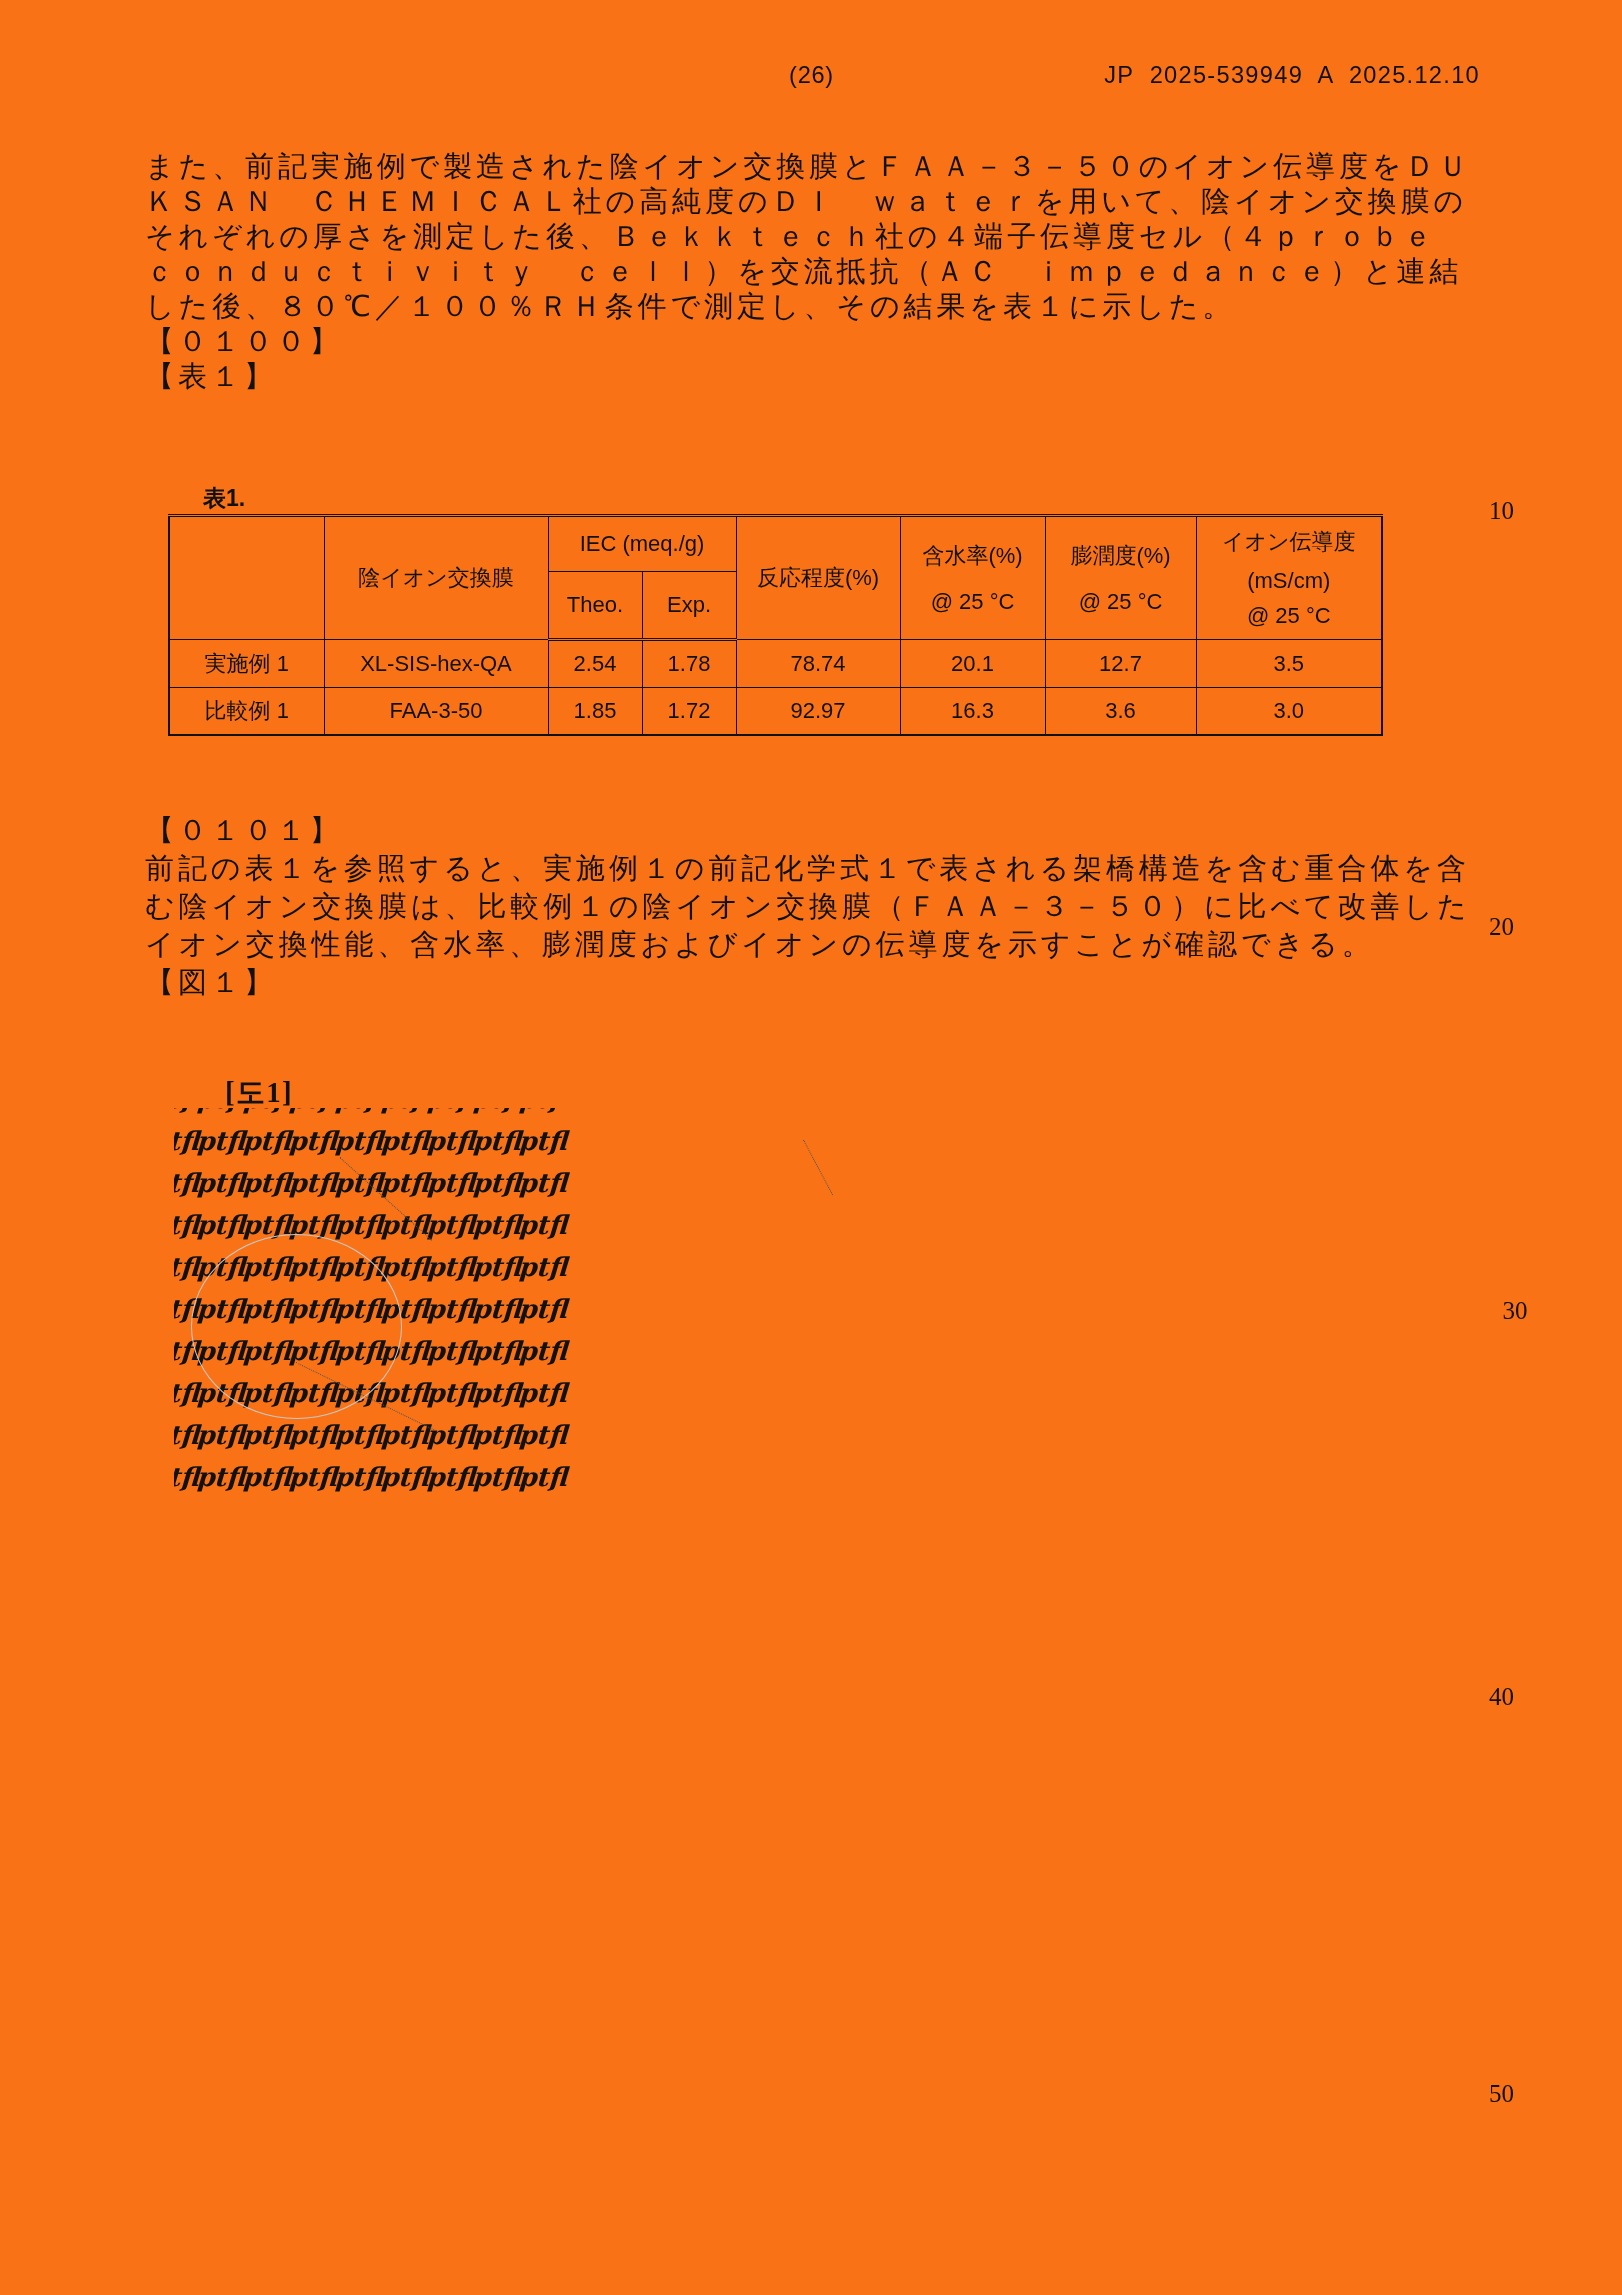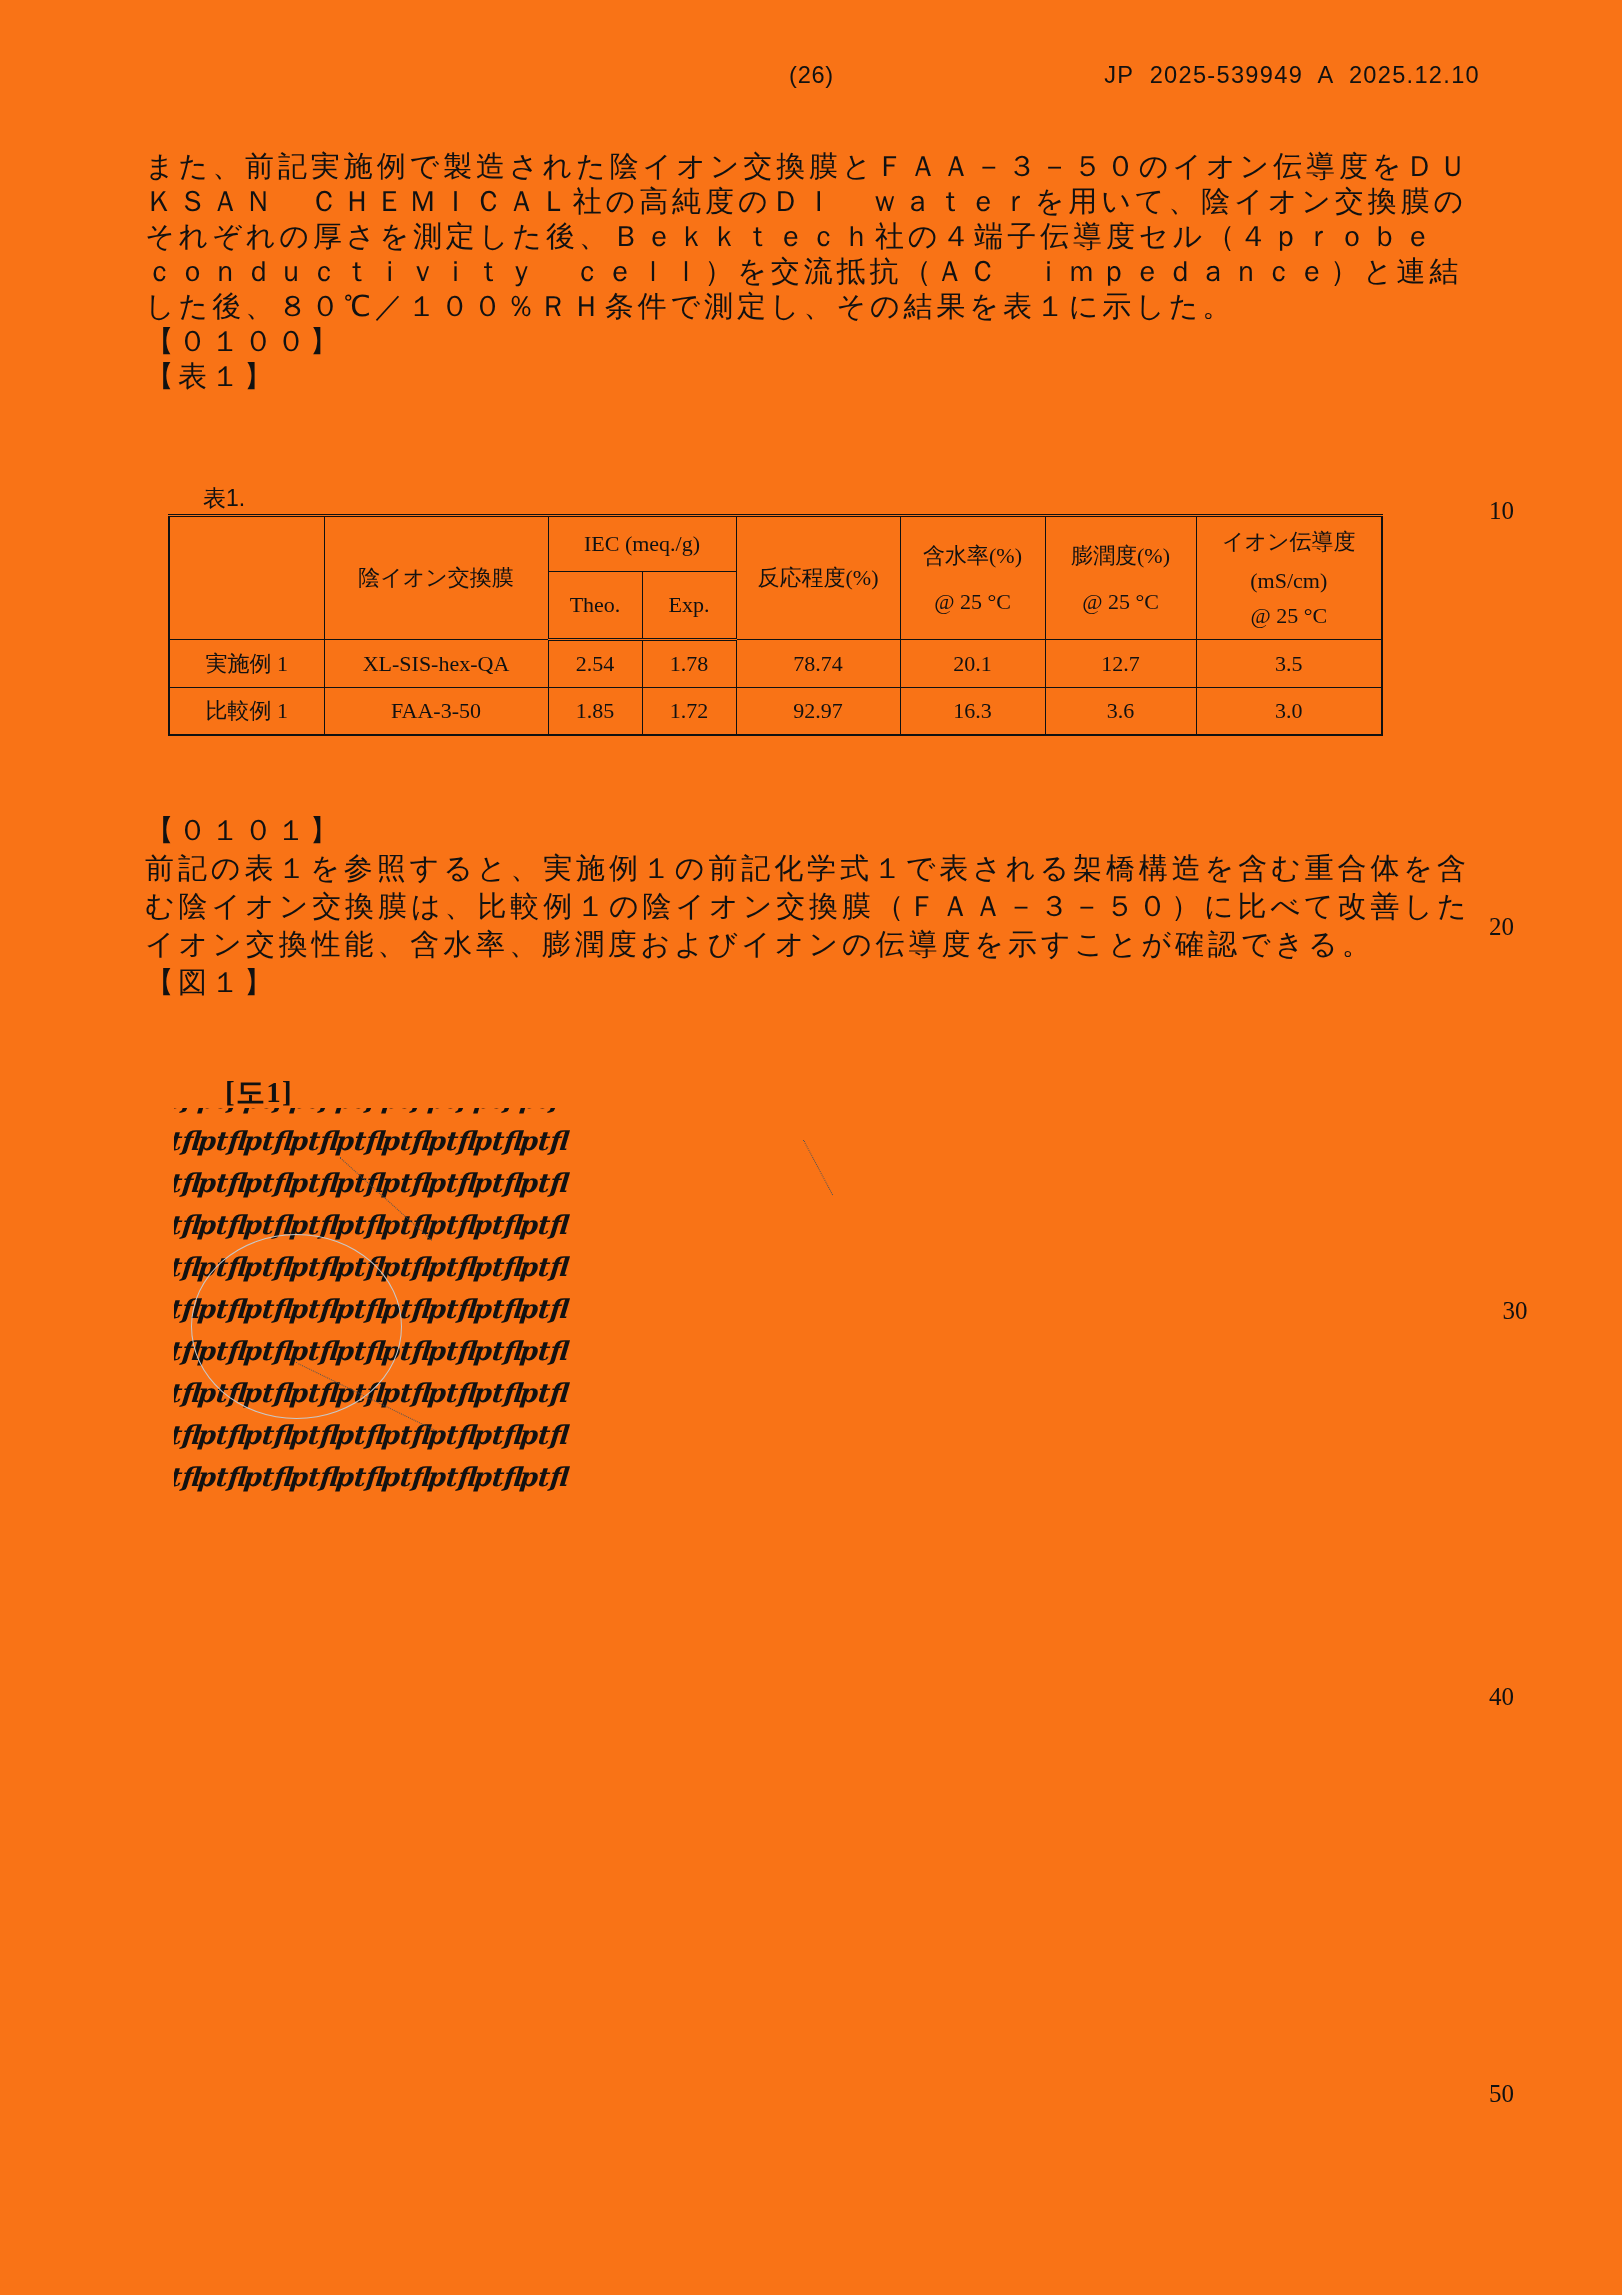--- a/index.html
+++ b/index.html
@@ -28,35 +28,35 @@
   .block2{top:811px;}
   .tline{
     display:block;white-space:nowrap;
     font-size:29px;line-height:35px;letter-spacing:3.9px;
   }
   .block2 .tline{line-height:38px;}
   
   .table-caption{
     position:absolute;top:483px;left:203px;
     font-family:"Liberation Sans", sans-serif;
-    font-size:23px;font-weight:400;
+    font-size:23px;font-weight:700;
   }
   .tbl-wrap{position:absolute;top:514px;left:168px;}
   table.results{
     border-collapse:collapse;table-layout:fixed;
     width:1212px;
     font-family:"Liberation Sans", sans-serif;
     font-size:22px;color:#111;
     border:2px solid #111;
     border-top:3.9px double #111;
   }
   table.results th, table.results td{
     border:1.3px solid #111;
     text-align:center;padding:0 3.9px;
-    font-weight:normal;overflow:hidden;font-family:Liberation Serif, serif;
+    font-weight:normal;overflow:hidden;
   }
   tr.hrow1 th{height:54px;vertical-align:middle;}
   tr.hrow2 th{height:66px;vertical-align:middle;}
   th.tall{vertical-align:top;padding-top:26px;}
   th.multi{padding-top:18.3px;}
   th.multi .l2,.multi .l3{display:block;margin-top:18.3px;}
   th.cond .l2{margin-top:10.5px;}
   th.cond .l3{margin-top:9.2px;}
   tr.hsep th{border-bottom:3.9px double #111;}
   tr.drow td{height:46px;text-align:center;}

